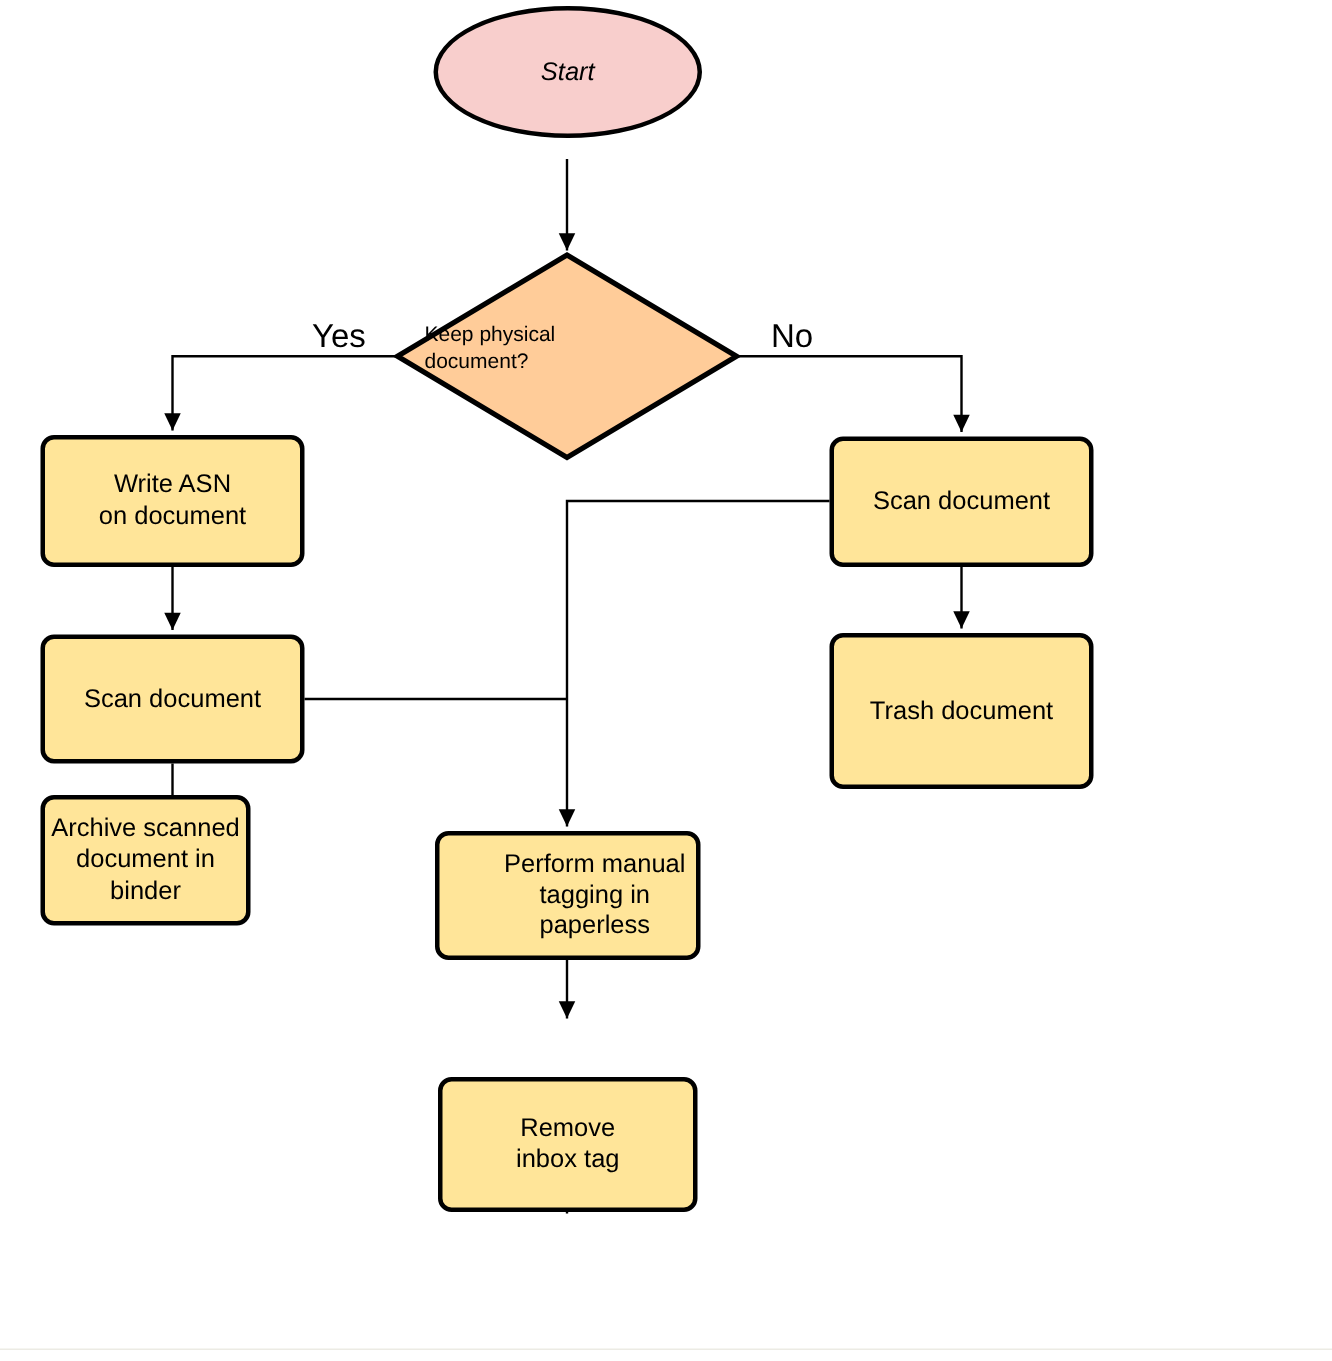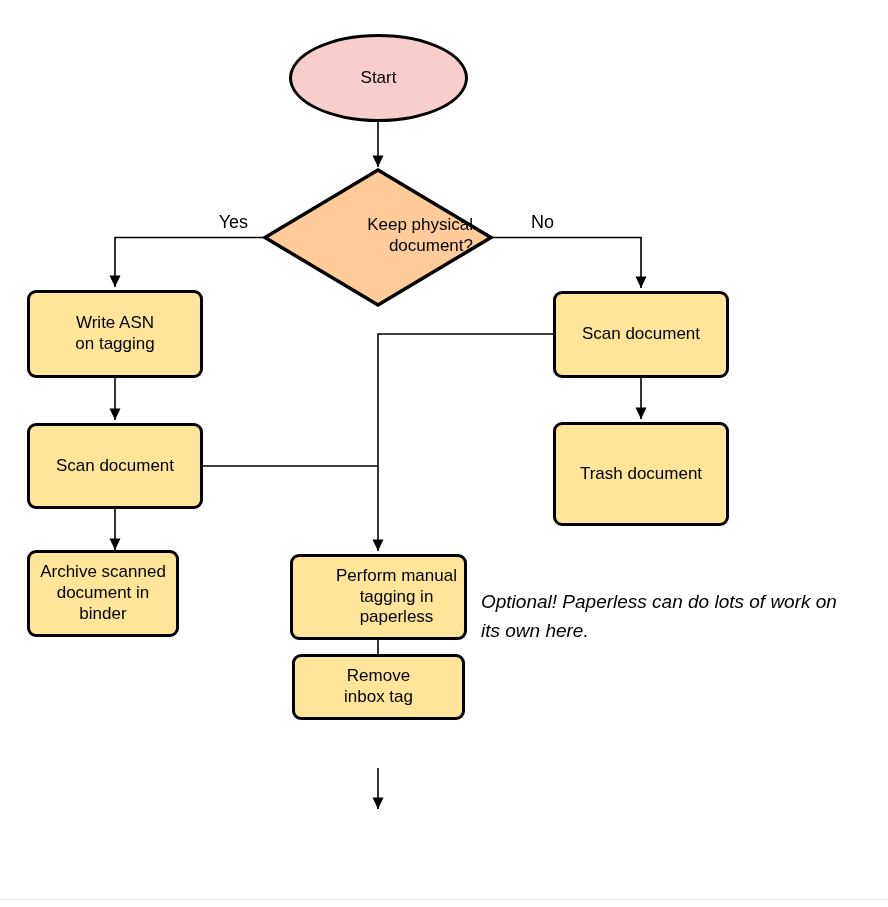--- a/index.html
+++ b/index.html
@@ -51,30 +51,30 @@
   .terminator {
     background: var(--terminator-fill, #f8cecc);
     border: 3px solid var(--stroke, #000);
     border-radius: 50%;
   }
   .diamond-label {
     position: absolute;
     left: 283px;
     top: 214px;
     width: 190px;
-    text-align: right;
+    text-align: left;
     white-space: pre-line;
-    font-size: 17px;
+    font-size: 14px;
     line-height: 1.25;
   }
   .edge-label {
     position: absolute;
     width: 40px;
-    text-align: right;
-    font-size: 18px;
+    text-align: left;
+    font-size: 22px;
     line-height: 1;
   }
   .note {
     position: absolute;
     left: 481px;
     top: 588px;
     width: 404px;
     font-size: 19px;
     font-style: italic;
     line-height: 1.5;
@@ -108,47 +108,45 @@
     <path class="edge" d="M115,509 L115,550" marker-end="url(#arrow)"></path>
     <path class="edge" d="M641,378 L641,419" marker-end="url(#arrow)"></path>
     <path class="edge" d="M553,334 L378,334 L378,551" marker-end="url(#arrow)"></path>
     <path class="edge" d="M203,466 L378,466"></path>
     <path class="edge" d="M378,640 L378,679" marker-end="url(#arrow)"></path>
     <path class="edge" d="M378,768 L378,809" marker-end="url(#arrow)"></path>
 
     <polygon class="decision-shape" points="378,170 491,237.5 378,305 265,237.5"></polygon>
   </svg>
 
-  <div class="node terminator" style="left:289px; top:34px; width:179px; height:88px;">Start</div>
+  <div class="node terminator" style="left:289px; top:4px; width:179px; height:88px;font-style:italic;">Start</div>
 
   <div class="diamond-label">Keep physical
 document?</div>
 
   <div class="edge-label" style="left:208px; top:213px;">Yes</div>
 
   <div class="edge-label" style="left:514px; top:213px;">No</div>
 
   <div class="node process" style="left:27px; top:290px; width:176px; height:88px;">Write ASN
-on tagging</div>
+on document</div>
 
   <div class="node process" style="left:27px; top:423px; width:176px; height:86px;">Scan document</div>
 
-  <div class="node process" style="left:27px; top:550px; width:152px; height:87px;">Archive scanned
+  <div class="node process" style="left:27px; top:530px; width:140px; height:87px;">Archive scanned
 document in
 binder</div>
 
   <div class="node process" style="left:553px; top:291px; width:176px; height:87px;">Scan document</div>
 
   <div class="node process" style="left:553px; top:422px; width:176px; height:104px;">Trash document</div>
 
   <div class="node process" style="left:290px; top:554px; width:177px; height:86px;padding-left:36px;">Perform manual
 tagging in
 paperless</div>
 
-  <div class="note">Optional! Paperless can do lots of work on
-its own here.</div>
 
-  <div class="node process" style="left:292px; top:654px; width:173px; height:66px;">Remove
+  <div class="node process" style="left:292px; top:718px; width:173px; height:90px;">Remove
 inbox tag</div>
 
 
   <div class="page-bottom-line"></div>
 </div>
 
 </body></html>

